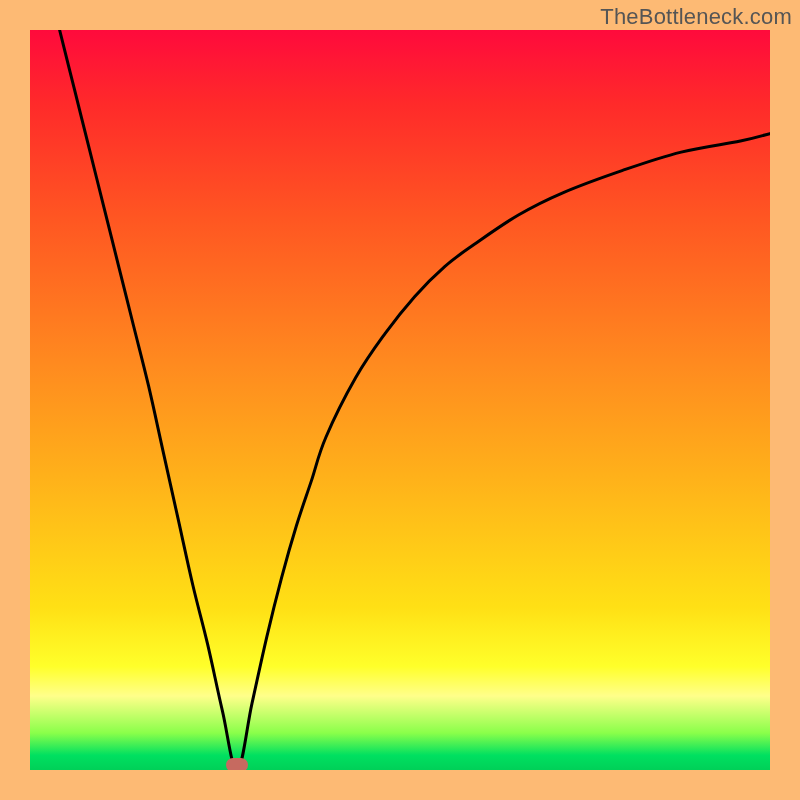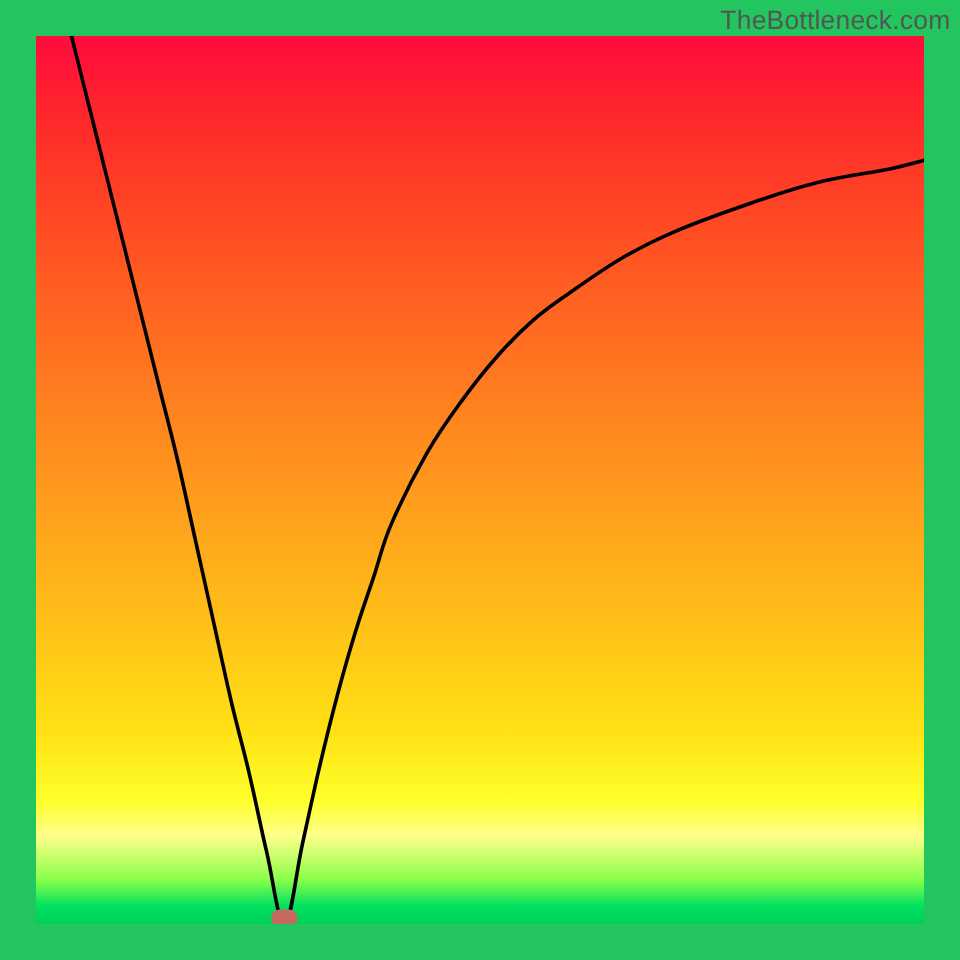--- a/index.html
+++ b/index.html
@@ -8,21 +8,21 @@
     width: 800px;
     height: 800px;
     overflow: hidden;
     background: #000;
     font-family: Arial, Helvetica, sans-serif;
   }
   .frame {
     position: relative;
     width: 800px;
     height: 800px;
-    background: #22c55e;
+    background: #fdba74;
   }
   .plot-area {
     position: absolute;
     left: 30px;
     top: 30px;
     width: 740px;
     height: 740px;
     overflow: hidden;
   }
   .gradient {

